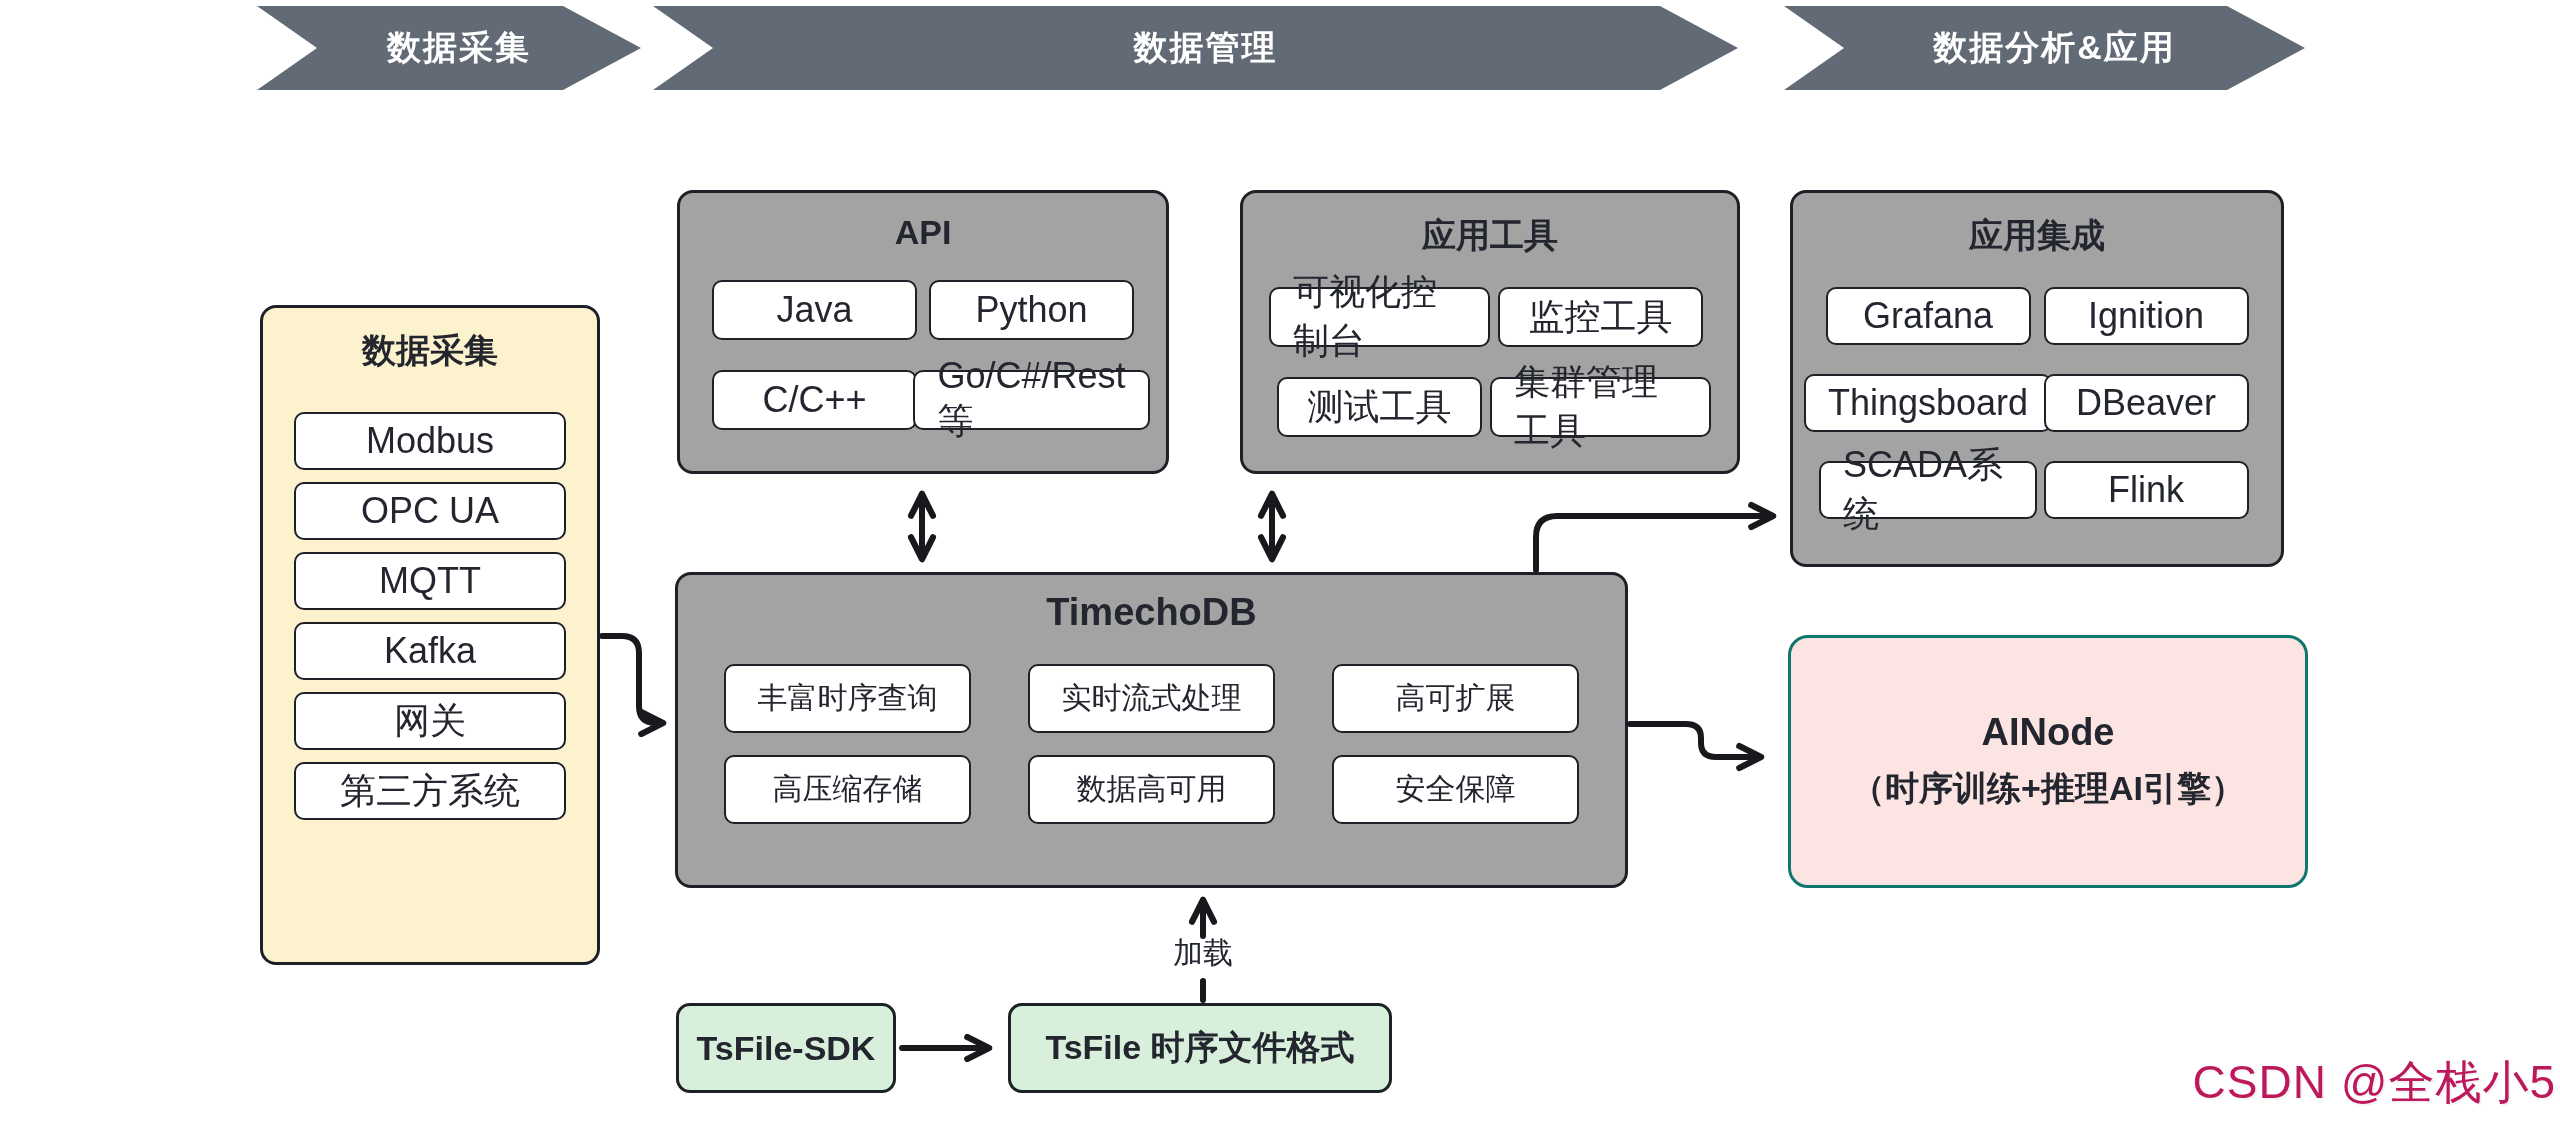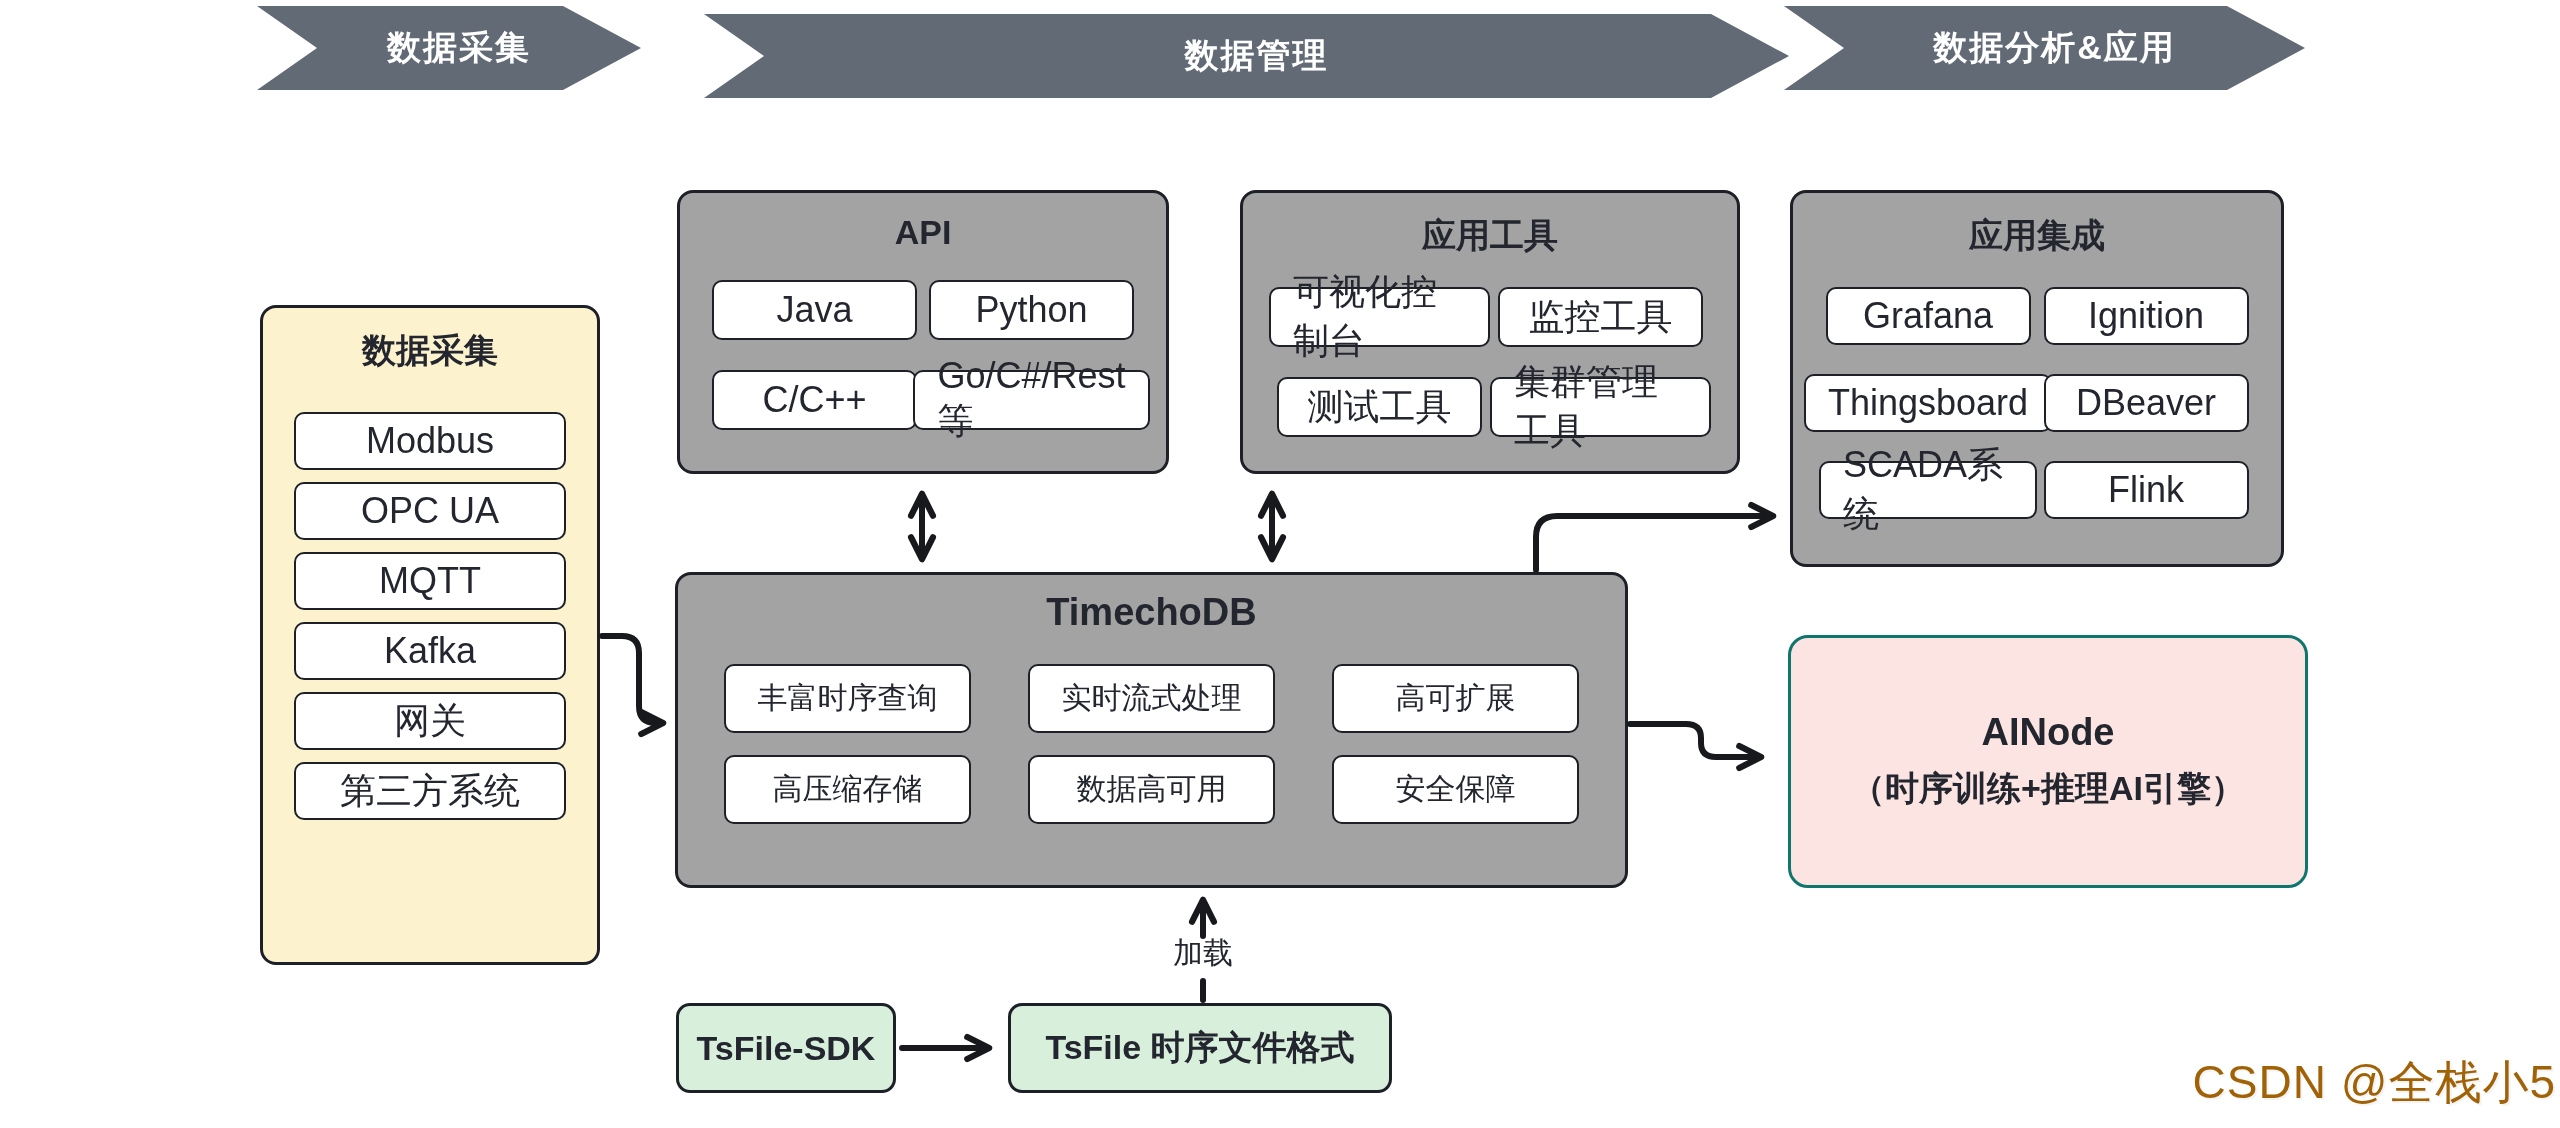--- a/index.html
+++ b/index.html
@@ -6,21 +6,21 @@
   .stage{position:relative;width:2560px;height:1128px;background:#ffffff;overflow:hidden;
          font-family:"Liberation Sans","DejaVu Sans",sans-serif;color:#23262e;}
 
   
   .banner{position:absolute;top:6px;height:84px;background:#626a76;color:#ffffff;
           display:flex;align-items:center;justify-content:center;
           font-size:34px;font-weight:bold;letter-spacing:2px;
           clip-path:polygon(0 0,calc(100% - 78px) 0,100% 50%,calc(100% - 78px) 100%,0 100%,60px 50%);}
   .banner span{padding-left:20px;}
   .banner-1{left:257px;width:384px;}
-  .banner-2{left:704px;width:1085px;margin-top:8px;}
+  .banner-2{left:653px;width:1085px;}
   .banner-3{left:1784px;width:521px;}
 
   
   .panel{position:absolute;border:3px solid #1d2026;border-radius:16px;box-sizing:border-box;}
   .panel-purple{background:#a3a3a3;}
   .panel-yellow{background:#fcf2cd;}
   .panel-title{text-align:center;font-weight:bold;font-size:34px;padding-top:20px;}
   .chip{display:flex;align-items:center;justify-content:center;background:#ffffff;
         border:2.5px solid #1d2026;border-radius:10px;font-size:36px;box-sizing:border-box;}
 
@@ -56,21 +56,21 @@
   .box-green{position:absolute;top:1003px;height:90px;background:#d8efdc;border:3px solid #1d2026;
              border-radius:14px;box-sizing:border-box;display:flex;align-items:center;justify-content:center;
              font-size:34px;font-weight:bold;}
   .b-sdk{left:676px;width:220px;}
   .b-format{left:1008px;width:384px;}
 
   
   .load-label{position:absolute;left:1153px;top:933px;width:100px;text-align:center;font-size:30px;}
 
   
-  .watermark{position:absolute;right:4px;top:1052px;font-size:46px;color:#a16207;
+  .watermark{position:absolute;right:4px;top:1052px;font-size:46px;color:#be185d;
              text-shadow:2px 2px 0 #f4f4f4;letter-spacing:1px;}
 
   
   .arrows{position:absolute;left:0;top:0;width:2560px;height:1128px;pointer-events:none;}
 </style>
 </head>
 <body>
 
 <div class="stage">
 

